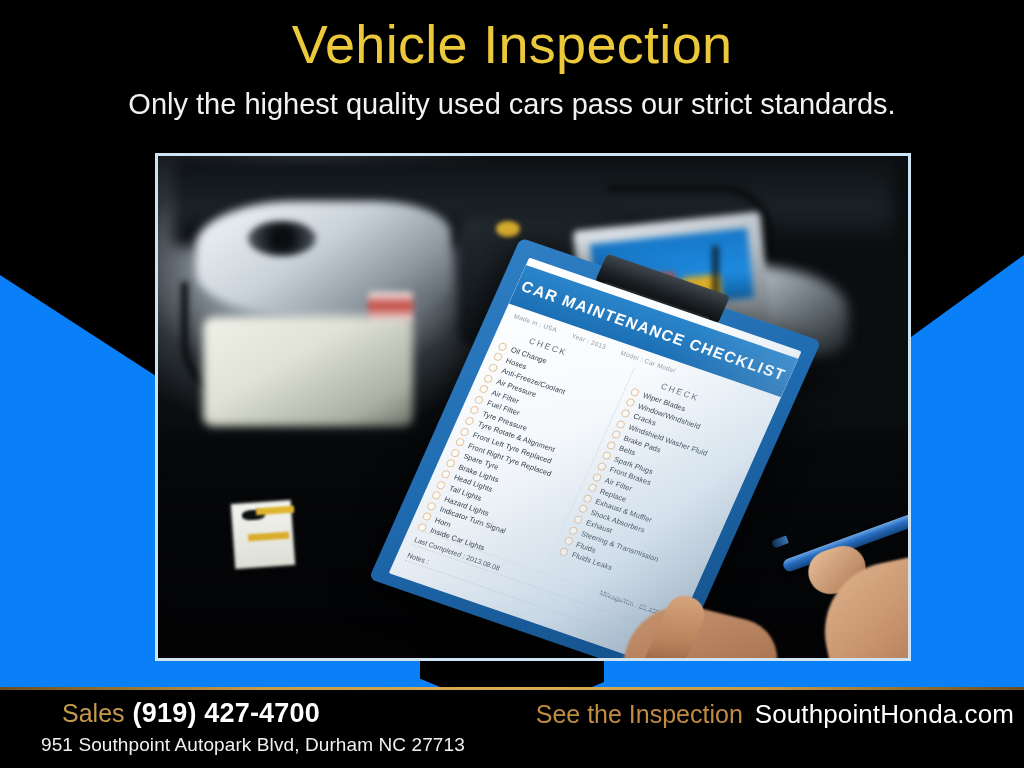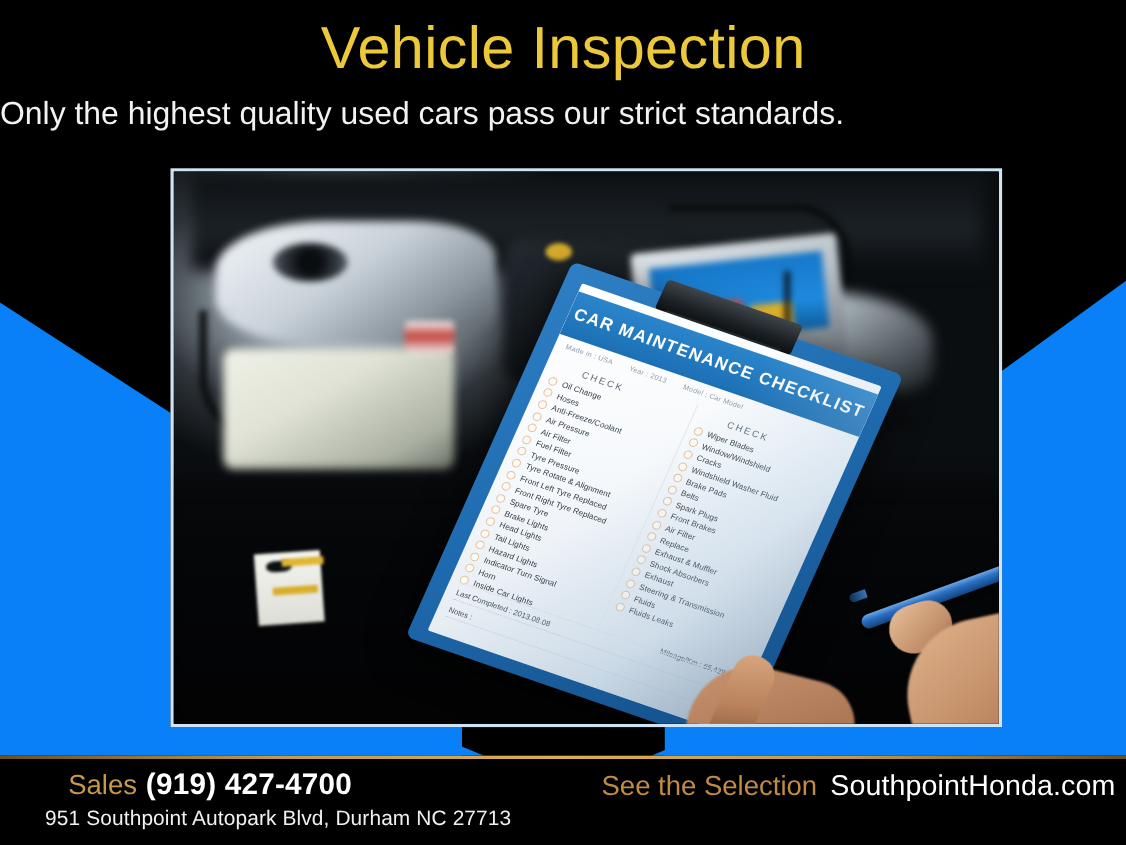--- a/index.html
+++ b/index.html
@@ -51,21 +51,21 @@
     font-weight: 400;
     letter-spacing: 0.3px;
     color: #ebc93a;
     line-height: 1.05;
     white-space: nowrap;
   }
   #subheadline {
     position: absolute;
     top: 88px; left: 0;
     width: 1024px;
-    text-align: left;
+    text-align: center;
     font-size: 29px;
     font-weight: 400;
     color: #f2f2f2;
     line-height: 1.15;
     white-space: nowrap;
   }
 
   
   #photo-frame {
     position: absolute;
@@ -640,18 +640,18 @@
   <div id="footer-rule"></div>
   <div id="footer">
     <div id="footer-left">
       <div id="footer-sales-line">
         <span class="gold-label">Sales</span>
         <span id="footer-phone">(919) 427-4700</span>
       </div>
       <div id="footer-address">951 Southpoint Autopark Blvd, Durham NC 27713</div>
     </div>
     <div id="footer-right">
-      <span id="footer-cta">See the Selection</span>
+      <span id="footer-cta">See the Inspection</span>
       <span id="footer-website">SouthpointHonda.com</span>
     </div>
   </div>
 
 </div>
 
 </body></html>

